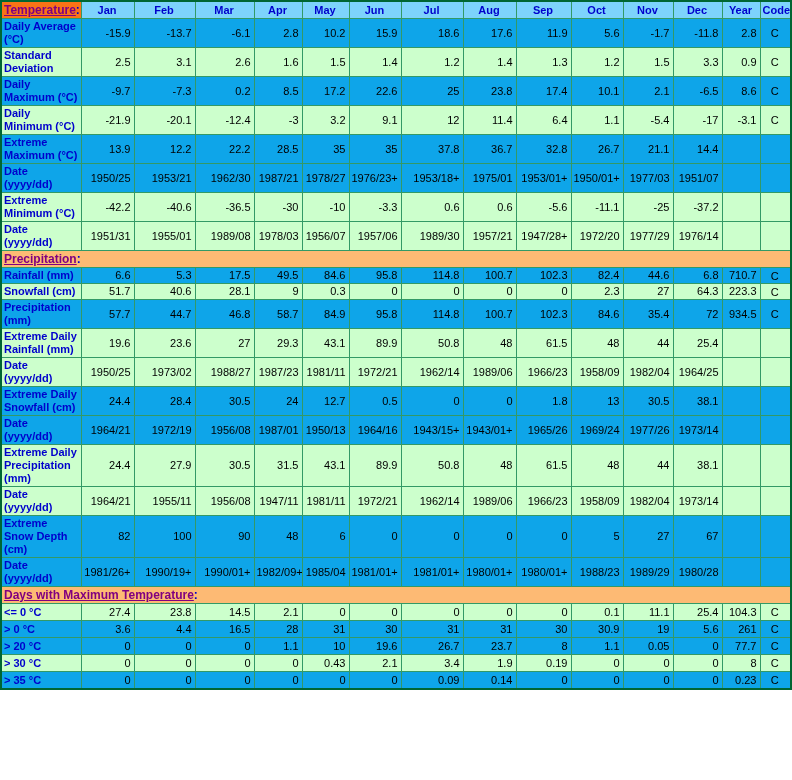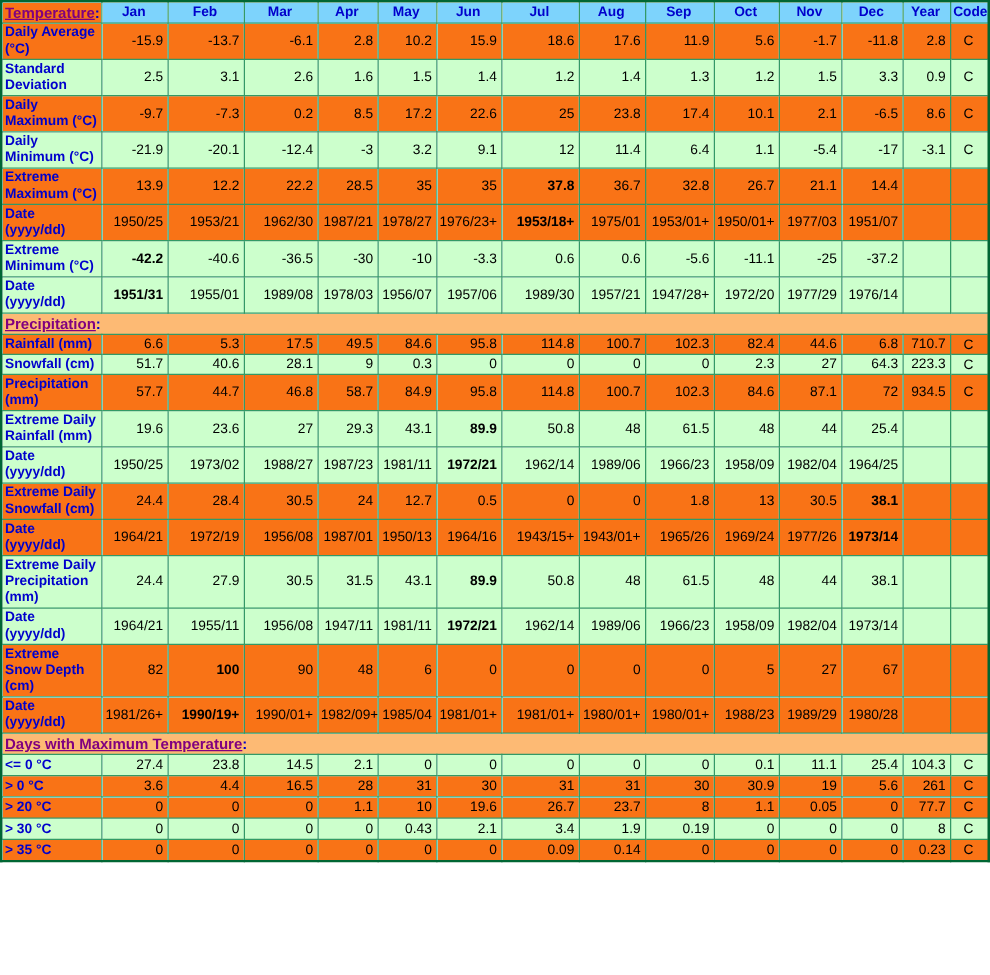--- a/index.html
+++ b/index.html
@@ -43,23 +43,23 @@
     text-align:right;
     color:#000;
     white-space:nowrap;
     line-height:13px;
   }
   td.code{
     text-align:center;
     color:#000;
     white-space:nowrap;
   }
-  td.bold{font-weight:bold;}
+  td.bold{font-weight:normal;}
   tr.green{background:#ccffcc;padding-left:14px;}
-  tr.white{background:#f97316;}
+  tr.white{background:#0ea5e9;}
   tr.section-row td{
     background:#fdba74;
     padding:1px 2px;
   }
   a.sec-link{
     color:#800080;
     font-weight:bold;
     font-size:12px;
     text-decoration:underline;
     cursor:pointer;
@@ -291,21 +291,21 @@
         <td class="num">57.7</td>
         <td class="num">44.7</td>
         <td class="num">46.8</td>
         <td class="num">58.7</td>
         <td class="num">84.9</td>
         <td class="num">95.8</td>
         <td class="num">114.8</td>
         <td class="num">100.7</td>
         <td class="num">102.3</td>
         <td class="num">84.6</td>
-        <td class="num">87.1</td>
+        <td class="num">35.4</td>
         <td class="num">72</td>
         <td class="num">934.5</td>
         <td class="code">C</td>
       </tr>
       <tr class="green">
         <td class="label-cell">Extreme Daily Rainfall (mm)</td>
         <td class="num">19.6</td>
         <td class="num">23.6</td>
         <td class="num">27</td>
         <td class="num">29.3</td>

